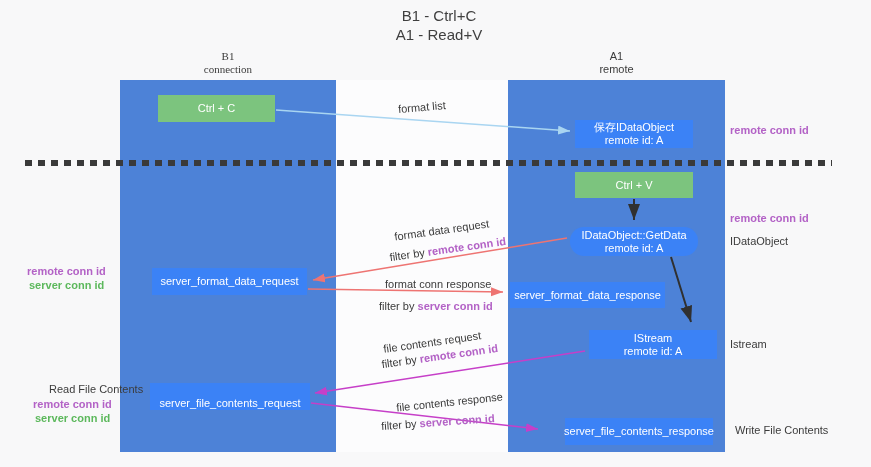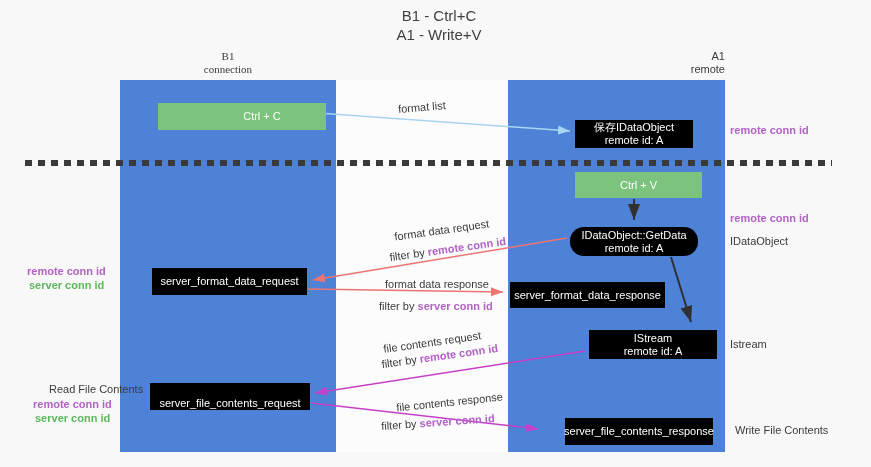--- a/index.html
+++ b/index.html
@@ -6,36 +6,36 @@
   .canvas {
     position:relative; width:871px; height:467px;
     background:#f8f8f9; overflow:hidden;
     font-family:"Liberation Sans","DejaVu Sans",sans-serif;
     color:#3b3b3b;
   }
   .title { position:absolute; left:0; right:0; top:6px; text-align:center;
            font-size:15px; color:#3f3f3f; line-height:19px;padding-left:7px; }
   .colhead { position:absolute; text-align:center; font-size:11px; color:#3b3b3b; line-height:13px; }
   #head-left  { left:120px; top:50px; width:216px;font-family:Liberation Serif, serif; }
-  #head-right { left:508px; top:50px; width:217px;text-align:right; }
+  #head-right { left:508px; top:50px; width:217px; }
   .panel { position:absolute; top:80px; height:372px; background:#4d82d7; }
   #panel-left  { left:120px; width:216px; }
   #panel-right { left:508px; width:217px; }
   #panel-gap { position:absolute; left:336px; top:80px; width:172px; height:372px; background:#fcfcfd; }
   #dash { position:absolute; left:25px; top:160px; width:807px; height:6px;
           background:repeating-linear-gradient(90deg,#3a3a3a 0 7px,transparent 7px 13px); }
   svg.overlay { position:absolute; left:0; top:0; }
   .box { position:absolute; display:flex; flex-direction:column; justify-content:center;
          align-items:center; color:#fff; font-size:11px; line-height:13px; text-align:center;
          white-space:nowrap; }
   .green  { background:#7cc47e; }
-  .orange { background:#000000; }
-  #b-ctrlc   { left:158px; top:103px;  width:128px; height:27px;padding-left:40px; }
+  .orange { background:#3b82f6; }
+  #b-ctrlc   { left:158px; top:95px;  width:117px; height:27px; }
   #b-save    { left:575px; top:120px; width:118px; height:28px; }
-  #b-ctrlv   { left:575px; top:172px; width:127px; height:26px; }
+  #b-ctrlv   { left:575px; top:172px; width:118px; height:26px; }
   #b-getdata { left:570px; top:227px; width:128px; height:29px;border-radius:14px; }
   #b-freq    { left:152px; top:268px; width:155px; height:27px; }
   #b-fresp   { left:510px; top:282px; width:155px; height:26px; }
   #b-istream { left:589px; top:330px; width:128px; height:29px; }
   #b-creq    { left:150px; top:383px; width:160px; height:27px;justify-content:flex-end; }
   #b-cresp   { left:565px; top:418px; width:148px; height:27px; }
   .mid { position:absolute; font-size:11px; color:#3b3b3b; white-space:nowrap; }
   .purple { color:#b362c6; font-weight:bold; }
   .greenlbl { color:#5cb85c; font-weight:bold; }
   .side { position:absolute; font-size:11px; white-space:nowrap; }
@@ -59,21 +59,21 @@
   #lf-remote2 { left:33px; top:398px; }
   #lf-server2 { left:35px; top:412px; }
 </style>
 </head>
 <body>
 
 <div class="canvas">
 
   <div class="title">
     <div>B1 - Ctrl+C</div>
-    <div>A1 - Write+V</div>
+    <div>A1 - Read+V</div>
   </div>
 
   <div class="colhead" id="head-left">
     <div>B1</div>
     <div>connection</div>
   </div>
   <div class="colhead" id="head-right">
     <div>A1</div>
     <div>remote</div>
   </div>
@@ -137,21 +137,21 @@
   </div>
   <div class="box orange" id="b-cresp">
     <div>server_file_contents_response</div>
   </div>
 
   <div class="mid" id="l-formatlist">format list</div>
 
   <div class="mid" id="l-freq1">format data request</div>
   <div class="mid" id="l-freq2"><span>filter by </span><span class="purple">remote conn id</span></div>
 
-  <div class="mid" id="l-fresp1">format data response</div>
+  <div class="mid" id="l-fresp1">format conn response</div>
   <div class="mid" id="l-fresp2"><span>filter by </span><span class="purple">server conn id</span></div>
 
   <div class="mid" id="l-creq1">file contents request</div>
   <div class="mid" id="l-creq2"><span>filter by </span><span class="purple">remote conn id</span></div>
 
   <div class="mid" id="l-cresp1">file contents response</div>
   <div class="mid" id="l-cresp2"><span>filter by </span><span class="purple">server conn id</span></div>
 
   <div class="side purple" id="r-remote1">remote conn id</div>
   <div class="side purple" id="r-remote2">remote conn id</div>

